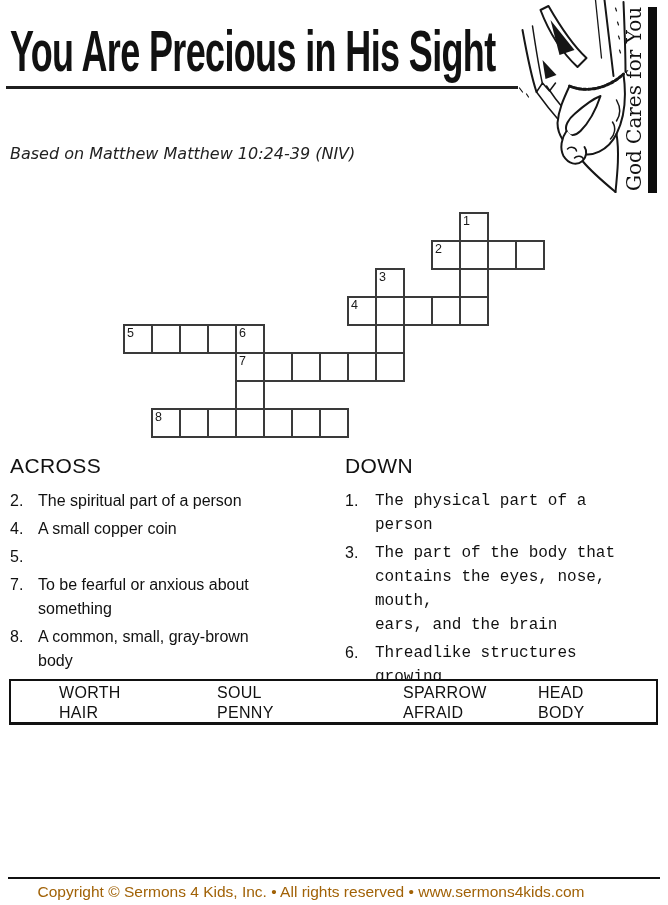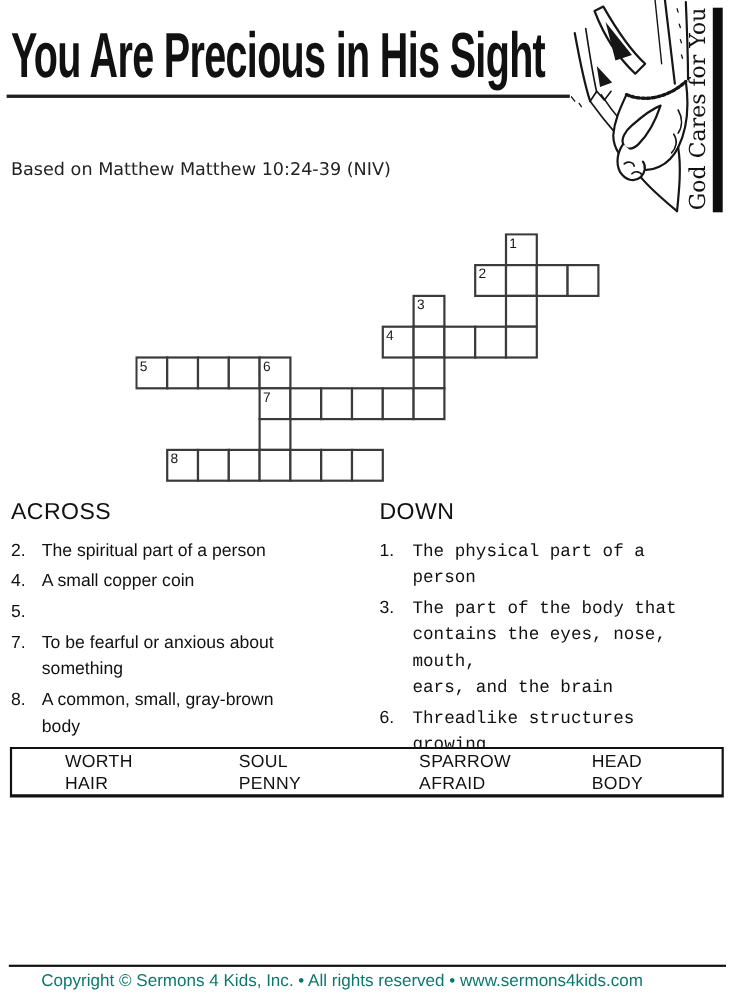--- a/index.html
+++ b/index.html
@@ -9,21 +9,21 @@
   
   .title-wrap{position:absolute;left:10px;top:22px;height:58px;}
   .title{display:inline-block;font-family:"Liberation Sans",sans-serif;font-weight:bold;
          font-size:58px;line-height:58px;white-space:nowrap;letter-spacing:-1px;
          transform:scaleX(0.62);transform-origin:left top;color:#111;}
   .title-underline{position:absolute;left:6px;top:86px;width:512px;height:3px;background:#1f1f1f;}
   .verse{position:absolute;left:10px;top:90px;width:520px;
          font-family:"DejaVu Sans",sans-serif;font-size:16px;line-height:25px;color:#222;
          white-space:pre-line;}
   .based-on{position:absolute;left:10px;top:141px;width:520px;
-         font-family:"DejaVu Sans",sans-serif;font-size:16px;line-height:25px;color:#222;}
+         font-family:"DejaVu Sans",sans-serif;font-size:16px;line-height:25px;color:#222;font-style:italic;}
 
   
   .hands{position:absolute;left:511px;top:0px;width:116px;height:200px;}
   .side-caption{position:absolute;left:541px;top:86px;width:186px;height:26px;
          transform:rotate(-90deg);transform-origin:center center;
          font-family:"DejaVu Serif",serif;font-size:20px;line-height:26px;text-align:center;
          color:#111;white-space:nowrap;}
   .side-bar{position:absolute;left:648px;top:7px;width:9px;height:186px;background:#0d0d0d;}
 
   
@@ -39,26 +39,26 @@
   .clues-down .clue-num{width:30px;}
   .clue-text{font-size:16px;line-height:24px;color:#111;white-space:pre-line;}
   .clues-across .clue-text{width:276px;}
   .clues-down .clue-text{width:272px;font-family:Liberation Mono, monospace;}
 
   
   .word-bank{position:absolute;left:9px;top:679px;width:645px;height:41px;background:#fff;
          border:2px solid #111;border-bottom-width:3px;}
   .wb-word{position:absolute;font-size:16px;line-height:20px;letter-spacing:.3px;color:#111;}
   .wb-r0{top:2px;} .wb-r1{top:22px;}
-  .wb-c0{left:48px;} .wb-c1{left:206px;} .wb-c2{left:370px;} .wb-c3{left:527px;}
+  .wb-c0{left:48px;} .wb-c1{left:206px;} .wb-c2{left:392px;} .wb-c3{left:527px;}
 
   
   .footer-rule{position:absolute;left:8px;top:877px;width:652px;height:2px;background:#111;}
   .footer-text{position:absolute;left:0;top:883px;width:622px;text-align:center;
-         font-size:15.5px;color:#0f766e;}
+         font-size:15.5px;color:#a16207;}
 </style>
 </head>
 <body>
 
 <div class="page">
 
   <div class="title-wrap">
     <span class="title">You Are Precious in His Sight</span>
   </div>
   <div class="title-underline"></div>

